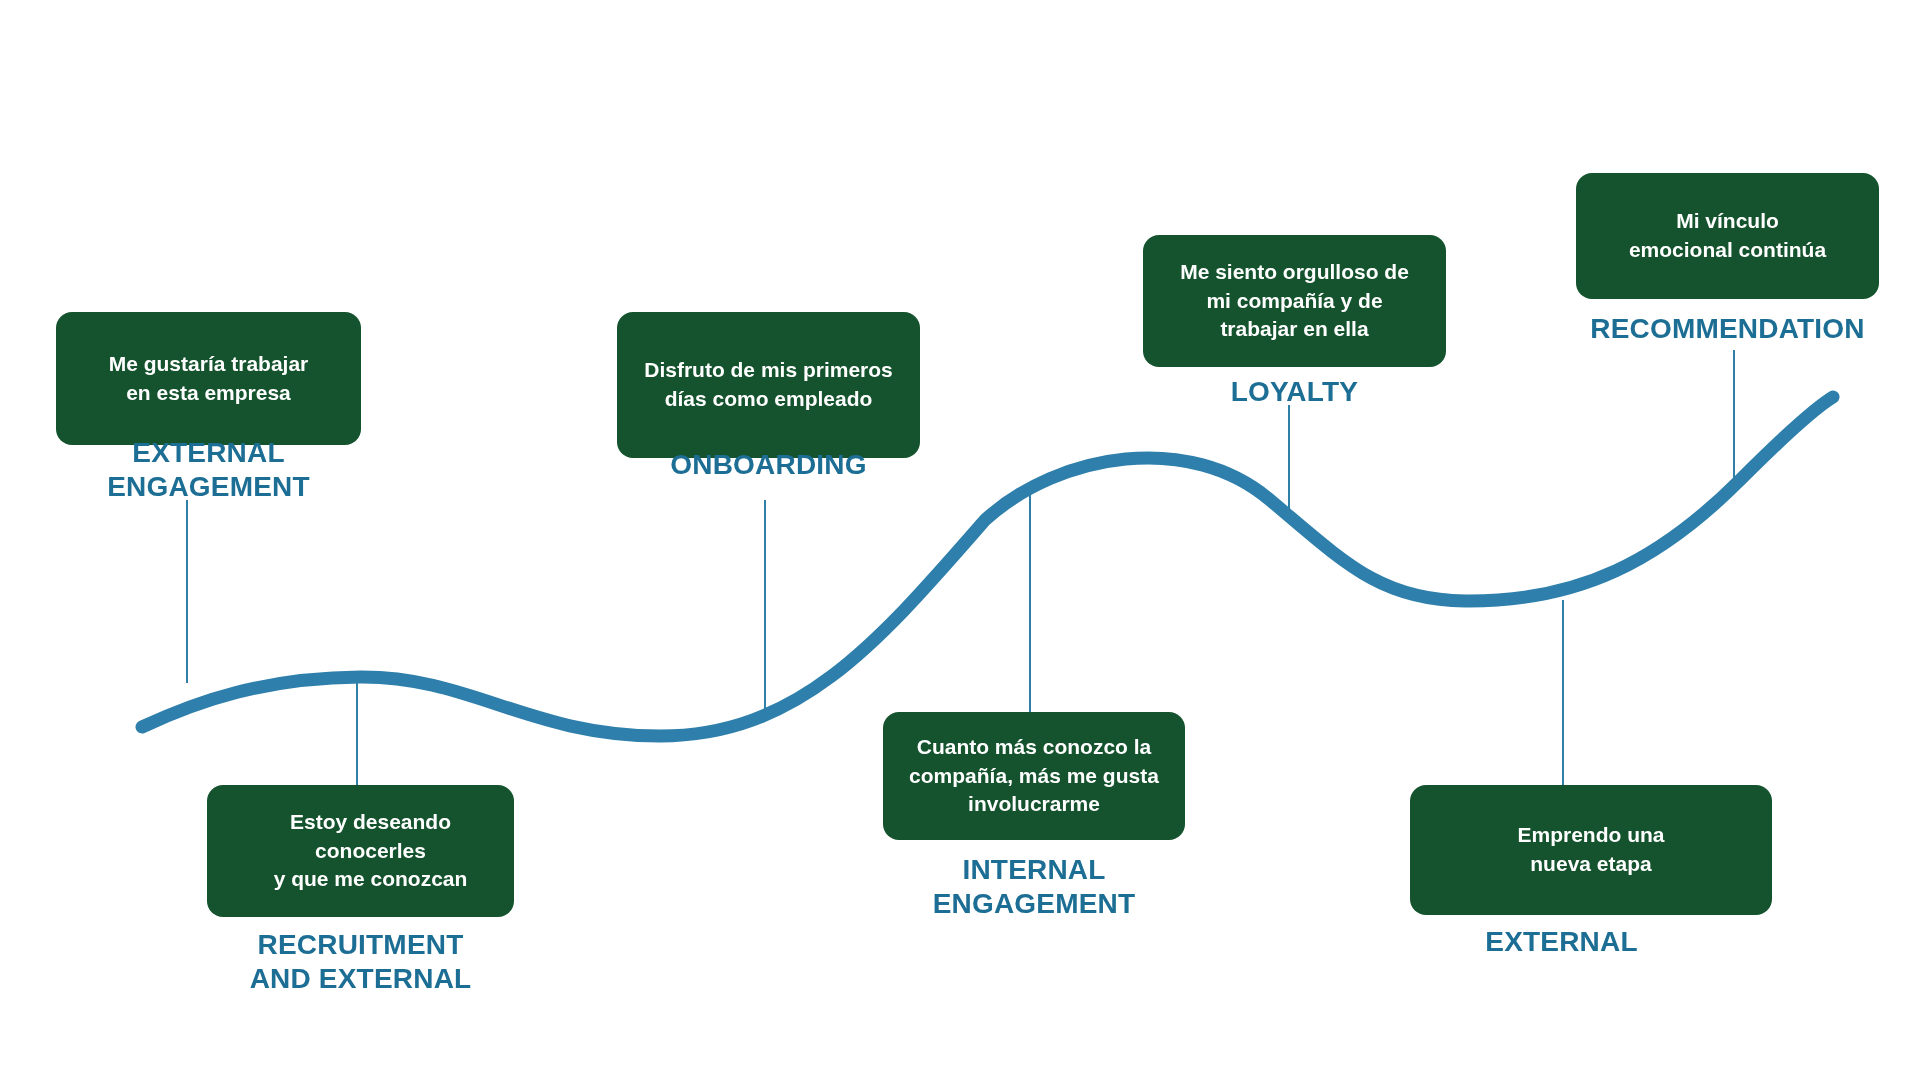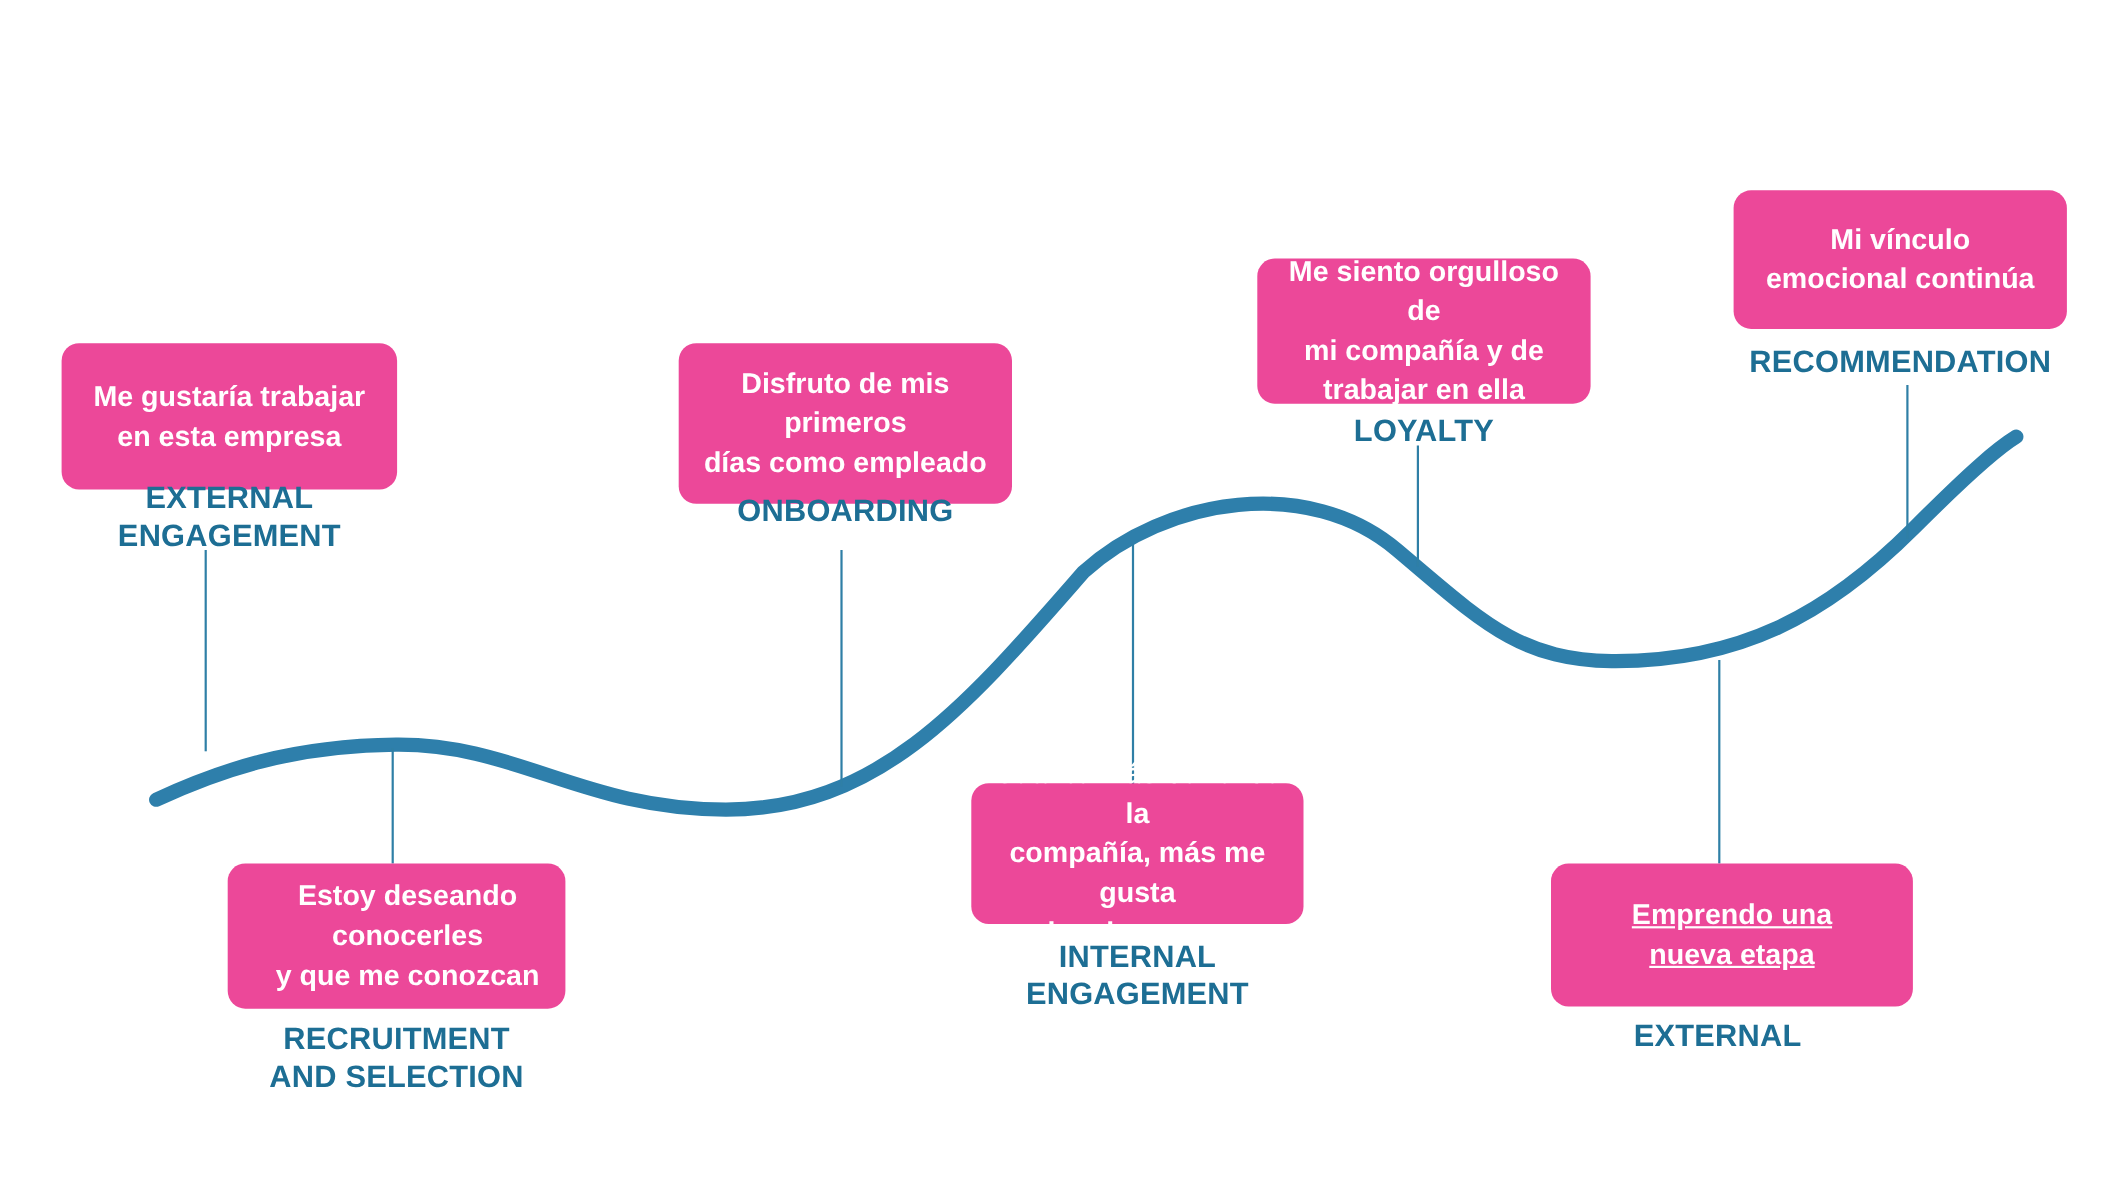--- a/index.html
+++ b/index.html
@@ -24,29 +24,29 @@
     position: absolute;
     left: 0; top: 0;
     width: 1920px;
     height: 1080px;
     pointer-events: none;
   }
 
   
   .bubble {
     position: absolute;
-    background: #ec4899;
+    background: #14532d;
     border-radius: 16px;
     display: flex;
     align-items: center;
     justify-content: center;
     text-align: center;
     color: #ffffff;
     font-weight: bold;
-    font-size: 26px;
+    font-size: 21px;
     line-height: 1.38;
     padding: 12px 16px;
   }
   .bubble span { display: block; width: 100%; }
 
   
   .stage-label {
     position: absolute;
     color: #1d6e94;
     font-weight: bold;
@@ -91,39 +91,39 @@
   <div class="bubble" style="left:56px; top:300px; width:305px; height:133px;margin-top:12px;">
     <span>Me gustaría trabajar<br>en esta empresa</span>
   </div>
   <div class="stage-label" style="left:56px; top:436px; width:305px;">EXTERNAL
 ENGAGEMENT</div>
 
   <div class="bubble" style="left:207px; top:785px; width:307px; height:132px;padding-left:36px;">
     <span>Estoy deseando conocerles<br>y que me conozcan</span>
   </div>
   <div class="stage-label" style="left:207px; top:928px; width:307px;">RECRUITMENT
-AND SELECTION</div>
+AND EXTERNAL</div>
 
   <div class="bubble" style="left:617px; top:312px; width:303px; height:146px;">
     <span>Disfruto de mis primeros<br>días como empleado</span>
   </div>
   <div class="stage-label" style="left:617px; top:448px; width:303px;">ONBOARDING</div>
 
   <div class="bubble" style="left:883px; top:712px; width:302px; height:128px;">
     <span>Cuanto más conozco la<br>compañía, más me gusta<br>involucrarme</span>
   </div>
   <div class="stage-label" style="left:883px; top:853px; width:302px;">INTERNAL
 ENGAGEMENT</div>
 
   <div class="bubble" style="left:1143px; top:235px; width:303px; height:132px;">
     <span>Me siento orgulloso de<br>mi compañía y de<br>trabajar en ella</span>
   </div>
   <div class="stage-label" style="left:1143px; top:375px; width:303px;">LOYALTY</div>
 
-  <div class="bubble" style="left:1410px; top:785px; width:329px; height:130px;text-decoration:underline;">
+  <div class="bubble" style="left:1410px; top:785px; width:362px; height:130px;">
     <span>Emprendo una<br>nueva etapa</span>
   </div>
   <div class="stage-label" style="left:1410px; top:925px; width:303px;">EXTERNAL</div>
 
   <div class="bubble" style="left:1576px; top:173px; width:303px; height:126px;">
     <span>Mi vínculo<br>emocional continúa</span>
   </div>
   <div class="stage-label" style="left:1576px; top:312px; width:303px;">RECOMMENDATION</div>
 
 </div>

